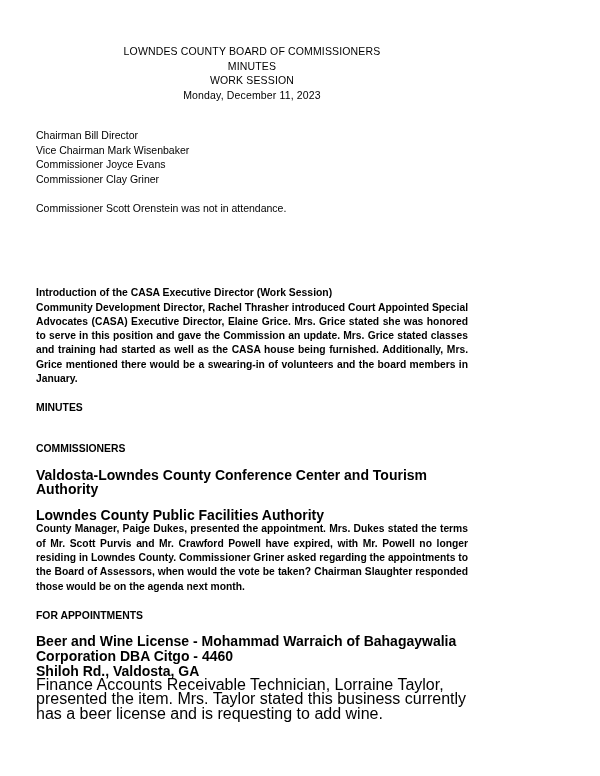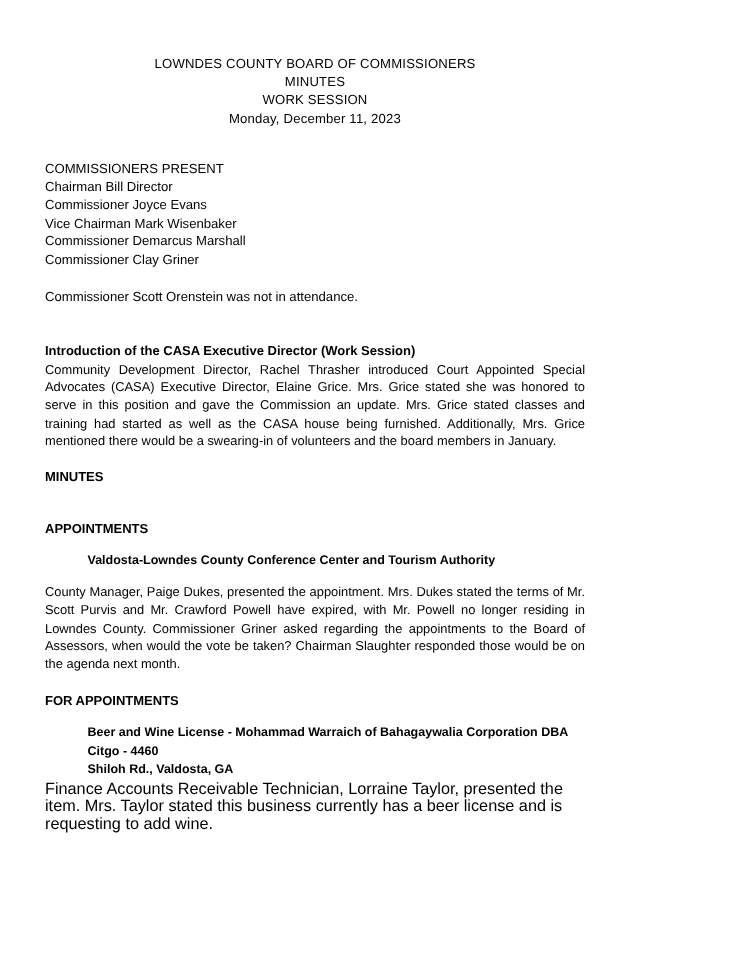--- a/index.html
+++ b/index.html
@@ -34,62 +34,61 @@
   .gap-md { height: 15px; }
   .gap-sm { height: 11px; }
   .line {
     font-size: 10.5px;
     line-height: 14.6px;
   }
   .para {
     font-size: 10.3px;
     line-height: 14.3px;
     text-align: justify;
+    font-weight: bold;
   }
   .para-nj {
-    font-size: 13px;
+    font-size: 16px;
     line-height: 14.3px;
   }
   .heading {
     font-size: 10.4px;
     font-weight: bold;
     line-height: 14.6px;
+    margin-top: 40px;
   }
   .section-title {
     font-size: 10.4px;
     font-weight: bold;
     line-height: 14.6px;
   }
   .sub-heading {
-    font-size: 10px;
+    font-size: 14px;
     font-weight: bold;
     line-height: 14.6px;
-    margin-left: 34px;
   }
 </style>
 </head>
 <body>
 
 <div class="page">
 
   <div class="doc-header">
     <div>LOWNDES COUNTY BOARD OF COMMISSIONERS</div>
     <div>MINUTES</div>
     <div>WORK SESSION</div>
     <div>Monday, December 11, 2023</div>
   </div>
 
   <div class="gap-lg"></div>
 
   <div>
-    <div class="line">COMMISSIONERS PRESENT</div>
     <div class="line">Chairman Bill Director</div>
+    <div class="line">Vice Chairman Mark Wisenbaker</div>
     <div class="line">Commissioner Joyce Evans</div>
-    <div class="line">Vice Chairman Mark Wisenbaker</div>
-    <div class="line">Commissioner Demarcus Marshall</div>
     <div class="line">Commissioner Clay Griner</div>
   </div>
 
   <div class="gap-md"></div>
 
   <div class="line">Commissioner Scott Orenstein was not in attendance.</div>
 
   <div class="gap-md"></div>
 
 
@@ -103,27 +102,28 @@
   <div class="gap-md"></div>
 
   <div>
     <div class="section-title">MINUTES</div>
     <div class="gap-sm"></div>
   </div>
 
   <div class="gap-md"></div>
 
   <div>
-    <div class="section-title">APPOINTMENTS</div>
+    <div class="section-title">COMMISSIONERS</div>
     <div class="gap-sm"></div>
     <div>
       <div class="sub-heading">Valdosta-Lowndes County Conference Center and Tourism Authority</div>
     </div>
     <div class="gap-sm"></div>
     <div>
+      <div class="sub-heading">Lowndes County Public Facilities Authority</div>
       <div class="para">County Manager, Paige Dukes, presented the appointment.  Mrs. Dukes stated the terms of Mr. Scott Purvis and Mr. Crawford Powell have expired, with Mr. Powell no longer residing in Lowndes County. Commissioner Griner asked regarding the appointments to the Board of Assessors, when would the vote be taken?  Chairman Slaughter responded those would be on the agenda next month.</div>
     </div>
   </div>
 
   <div class="gap-md"></div>
 
   <div>
     <div class="section-title">FOR APPOINTMENTS</div>
     <div class="gap-sm"></div>
     <div>

